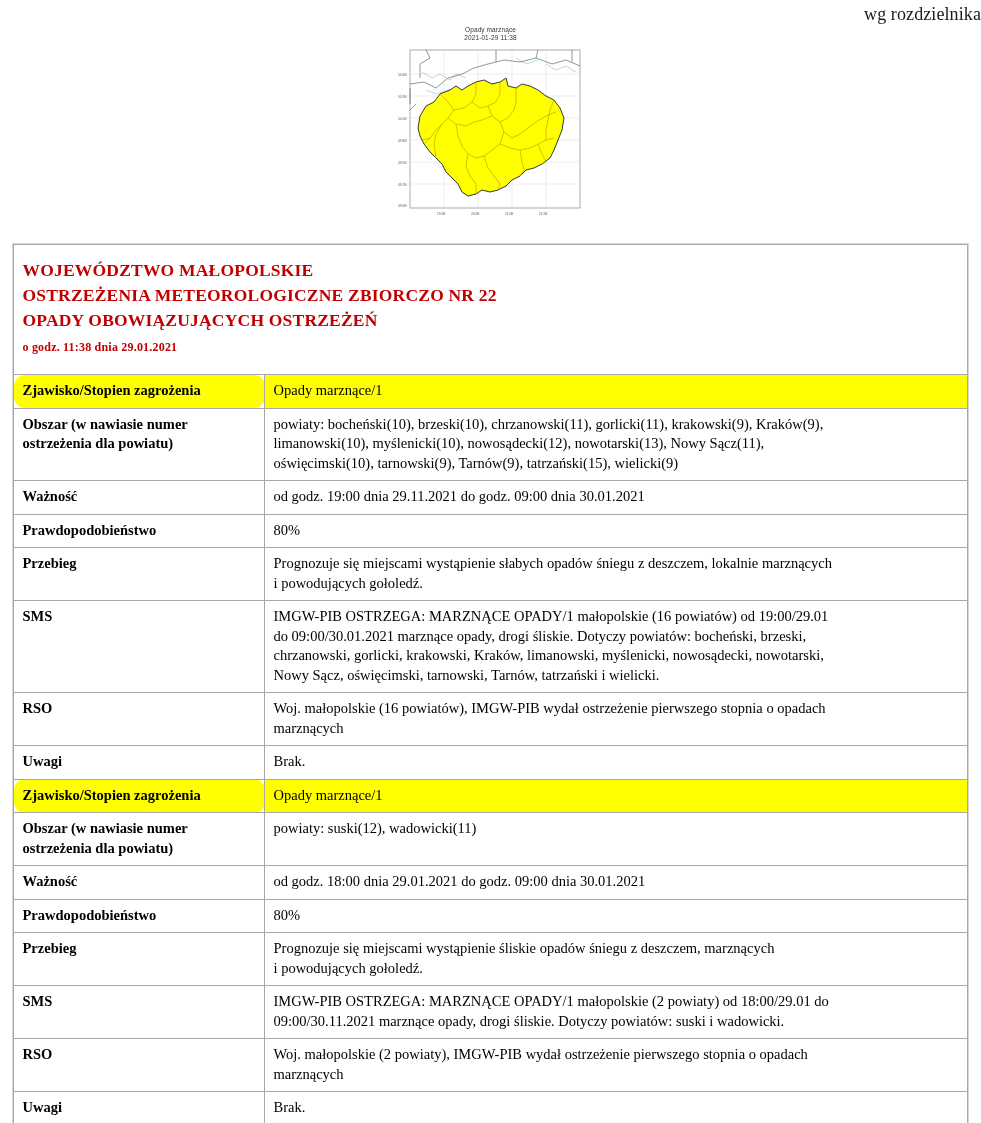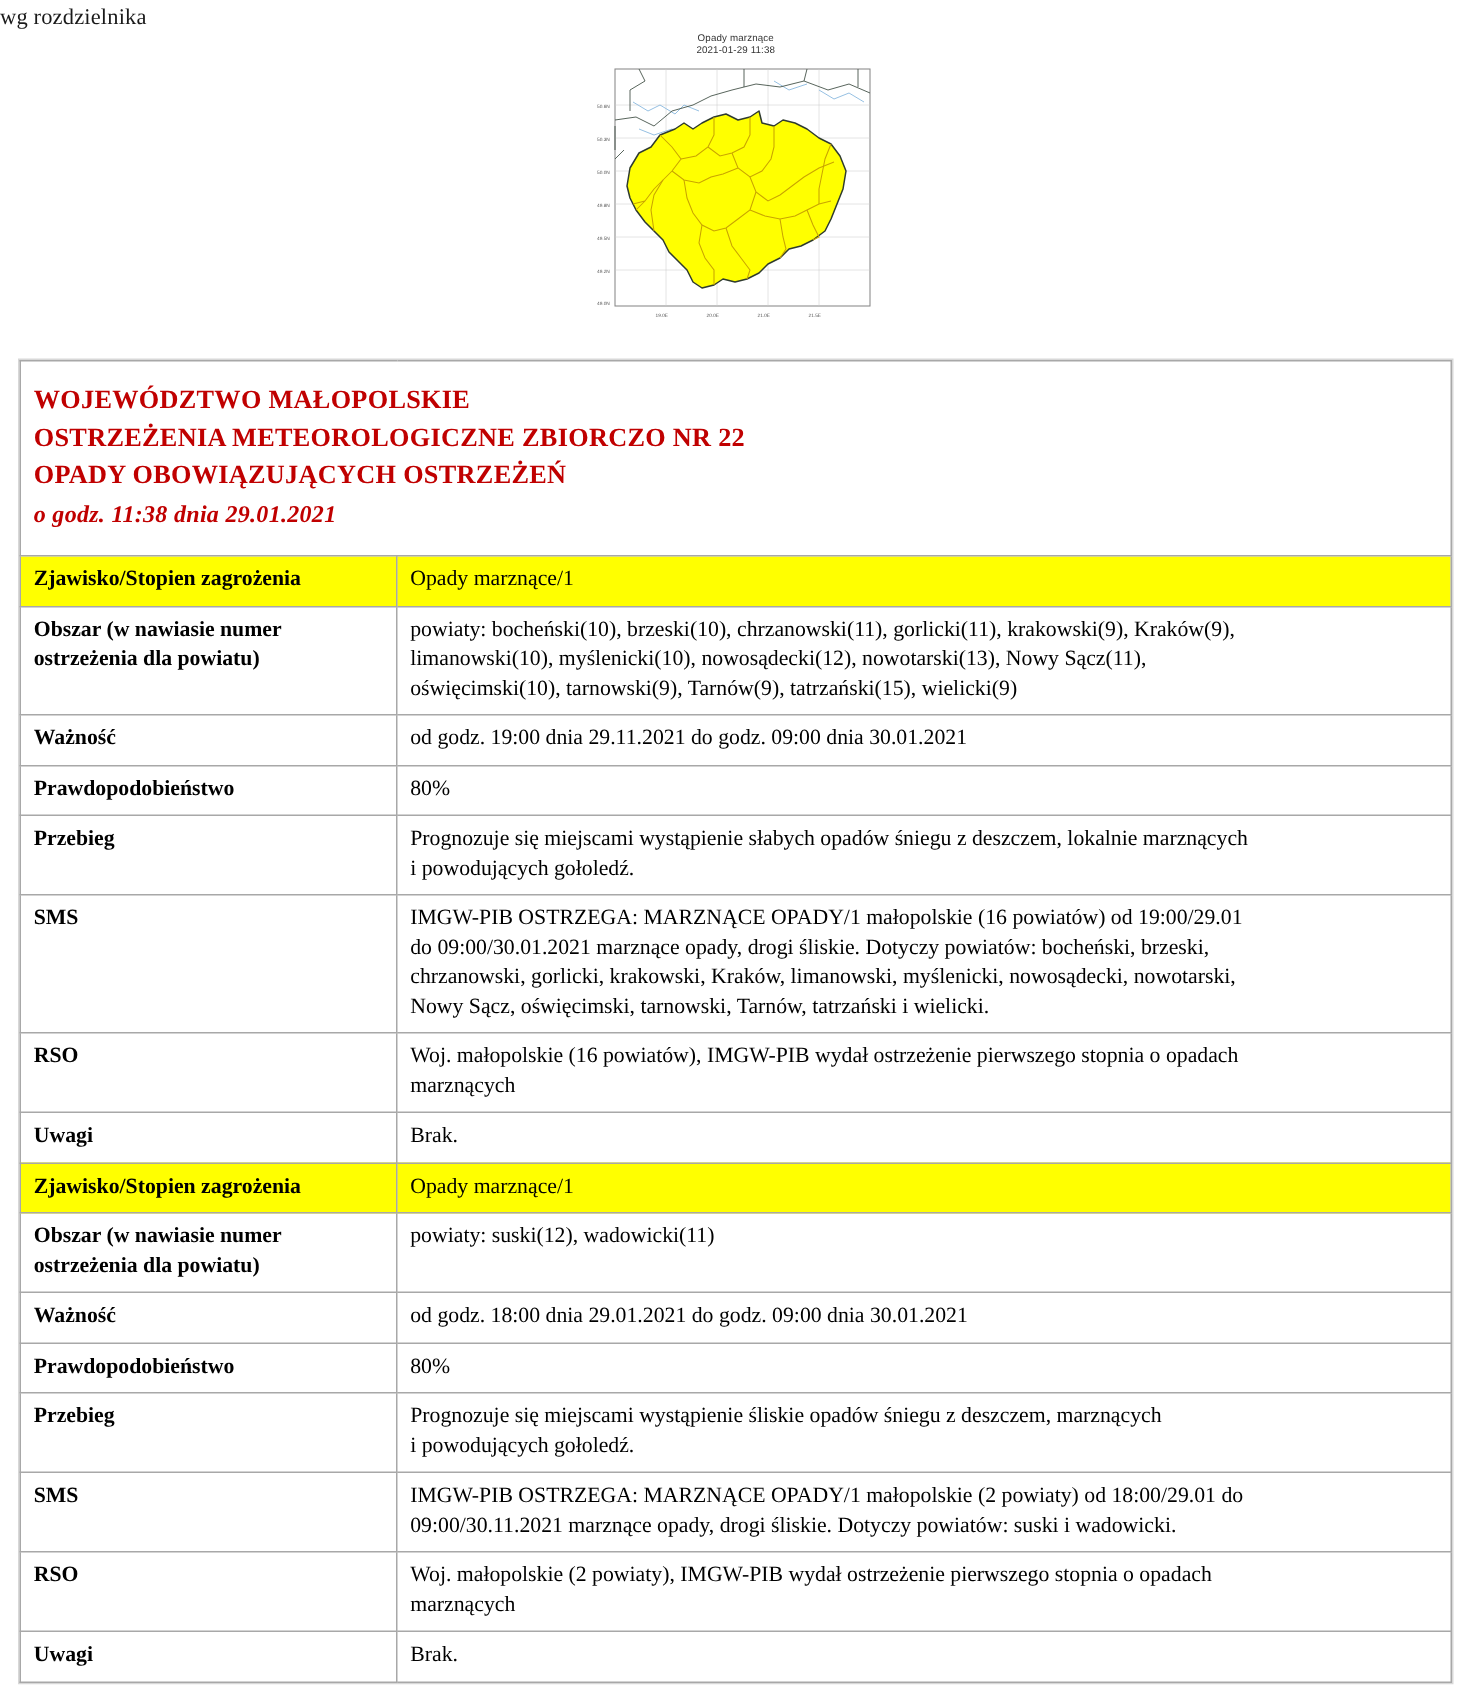--- a/index.html
+++ b/index.html
@@ -11,23 +11,23 @@
   body {
     width: 981px;
     height: 1123px;
     font-family: "Liberation Serif", "DejaVu Serif", serif;
     color: #000000;
     overflow: hidden;
   }
 
   
   .page-heading {
-    text-align: left;
+    text-align: right;
     font-family: "Liberation Serif", "DejaVu Serif", serif;
-    font-size: 15px;
+    font-size: 18px;
     font-weight: normal;
     color: #1a1a1a;
     margin: 4px 0 0 0;
     letter-spacing: 0.1px;
   }
 
   
   .map-block {
     width: 190px;
     margin: 1px auto 0 auto;
@@ -75,35 +75,34 @@
     border-bottom: 1px solid #a8a8a8;
   }
   .title-cell .t-line {
     color: #c00000;
     font-weight: bold;
     font-size: 17.5px;
     line-height: 25px;
     letter-spacing: .2px;
   }
   .title-cell .t-line.t-sub {
-    font-size: 16px;
+    font-size: 12px;
     padding-top: 2px;
-    font-style: italic;
   }
 
   td.lbl {
     font-weight: bold;
     font-size: 14.5px;
   }
   td.val { font-weight: normal; }
 
   tr.row-yellow td {
     background: #ffff00;
   }
-  tr.row-yellow td.lbl { font-weight: bold; }
+  tr.row-yellow td.lbl { font-weight: bold; border-radius: 11px; }
 
   .cell-lines > div { display: block; }
 </style>
 </head>
 <body>
 
 <h1 class="page-heading">wg rozdzielnika</h1>
 
 <div class="map-block">
   <div class="map-caption">

